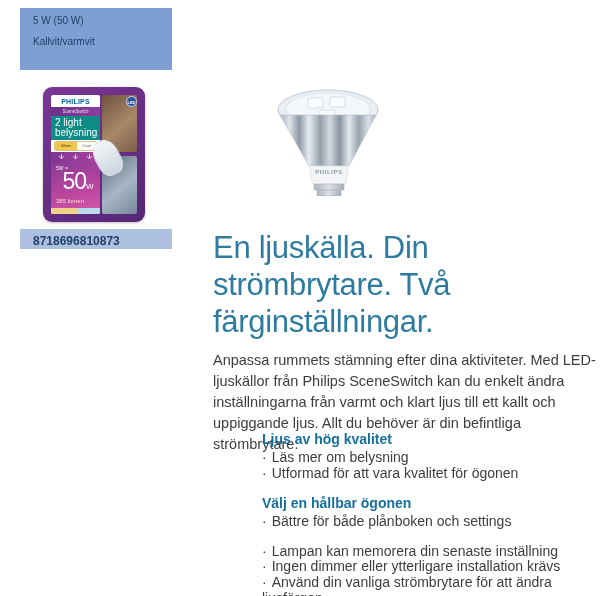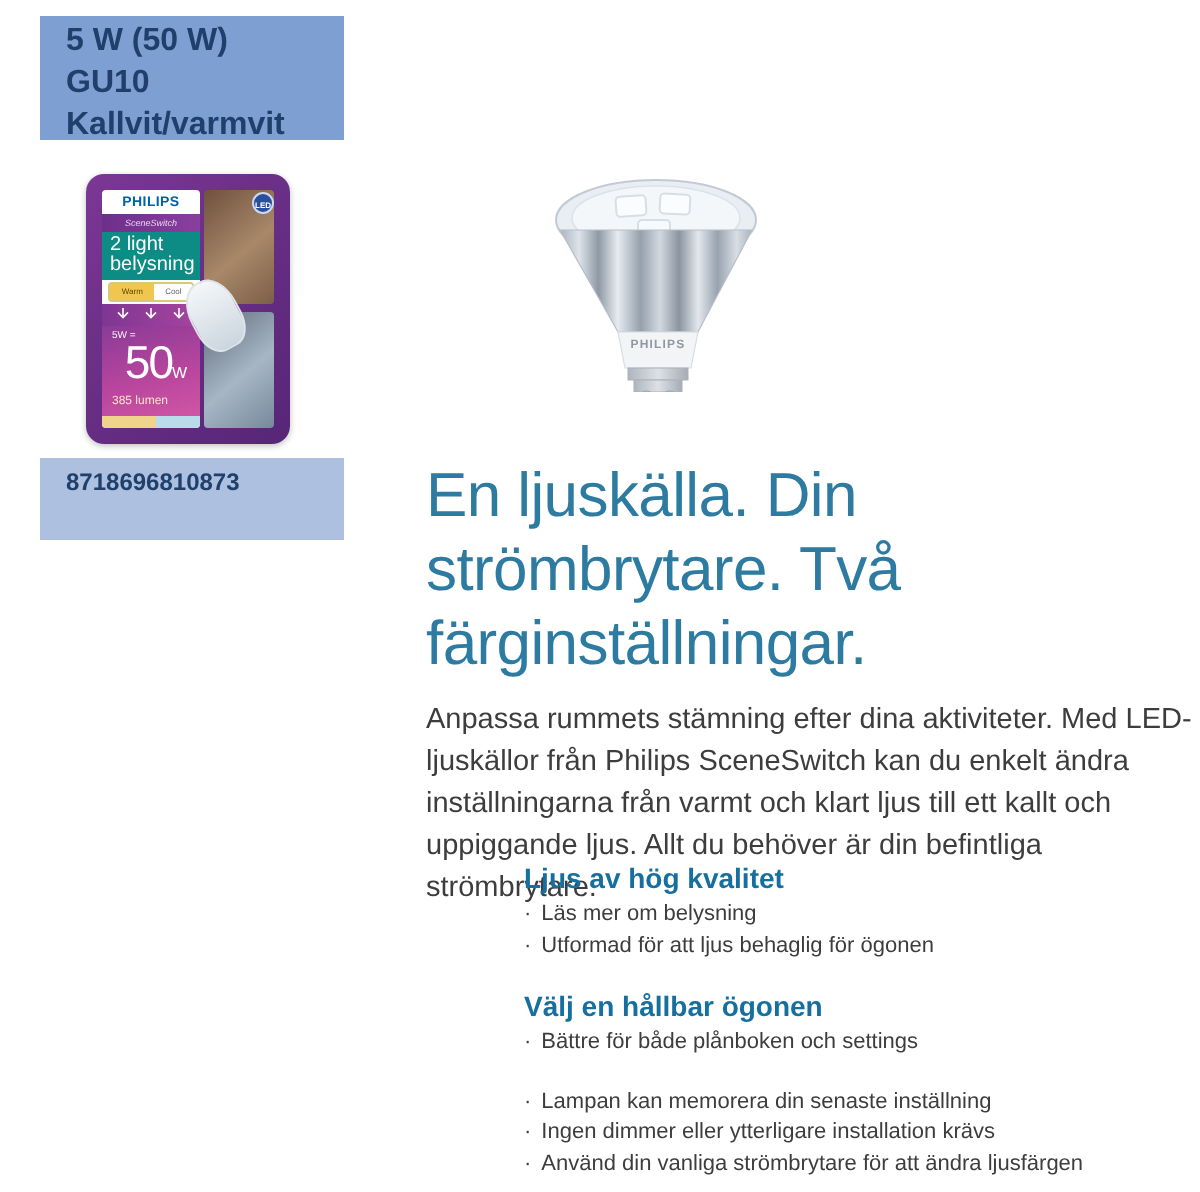--- a/index.html
+++ b/index.html
@@ -8,26 +8,26 @@
     background:#ffffff;
     font-family:"Liberation Sans", sans-serif;
     -webkit-font-smoothing:antialiased;
   }
   
   .sidebar{position:absolute;left:20px;top:8px;width:152px;}
   .sb-header{
     background:#7d9fd2;height:62px;padding:7px 0 0 13px;box-sizing:border-box;
   }
   .sb-header .spec{
-    font-size:16px;font-weight:700;color:#20406b;margin-bottom:10px;line-height:11px;
+    font-size:10px;font-weight:400;color:#20406b;margin-bottom:10px;line-height:11px;
     white-space:nowrap;
   }
   .sb-body{background:#ffffff;height:159px;position:relative;}
   .sb-footer{
-    background:#aec0df;height:41px;line-height:25px;padding-left:13px;
+    background:#aec0df;height:20px;line-height:25px;padding-left:13px;
     font-size:12px;font-weight:600;color:#20406b;
   }
   
   .pack{
     position:absolute;left:23px;top:17px;width:102px;height:135px;
     background:linear-gradient(135deg,#7b3794 0%,#642c82 60%,#572677 100%);
     border-radius:9px;box-shadow:0 1px 3px rgba(0,0,0,.25);
   }
   .pack-card{
     position:absolute;left:8px;top:8px;width:49px;height:119px;background:#ffffff;
@@ -70,30 +70,29 @@
     position:absolute;left:213px;top:229px;width:400px;
     font-size:31px;line-height:37px;font-weight:300;color:#2e7ba1;letter-spacing:-.3px;
   }
   .intro{
     position:absolute;left:213px;top:350px;width:394px;
     font-size:14.5px;line-height:21px;color:#3d3d3d;
   }
   .sections{position:absolute;left:262px;top:431px;width:330px;}
   .section{margin-bottom:14px;}
   .section-title{font-size:14px;font-weight:bold;color:#15709f;margin-bottom:3px;line-height:16px;}
-  .section-item{font-size:11px;line-height:15.6px;color:#3d3d3d;}
+  .section-item{font-size:14px;line-height:15.6px;color:#3d3d3d;}
   .section-item::before{content:"·";margin-right:5px;color:#3d3d3d;}
 </style>
 </head>
 <body>
 
 <div class="sidebar">
   <div class="sb-header">
     <div class="spec">5 W (50 W)</div>
-    <div class="spec">GU10</div>
     <div class="spec">Kallvit/varmvit</div>
   </div>
 
   <div class="sb-body">
     <div class="pack">
       <div class="pack-card">
         <div class="pc-brand">PHILIPS</div>
         <div class="pc-range">SceneSwitch</div>
         <div class="pc-feature">
           <div>2 light</div>
@@ -180,21 +179,21 @@
   <div>strömbrytare. Två</div>
   <div>färginställningar.</div>
 </div>
 
 <div class="intro">Anpassa rummets stämning efter dina aktiviteter. Med LED-ljuskällor från Philips SceneSwitch kan du enkelt ändra inställningarna från varmt och klart ljus till ett kallt och uppiggande ljus. Allt du behöver är din befintliga strömbrytare.</div>
 
 <div class="sections">
   <div class="section">
     <div class="section-title">Ljus av hög kvalitet</div>
     <div class="section-item">Läs mer om belysning</div>
-    <div class="section-item">Utformad för att ljus behaglig för ögonen</div>
+    <div class="section-item">Utformad för att vara kvalitet för ögonen</div>
   </div>
   <div class="section">
     <div class="section-title">Välj en hållbar ögonen</div>
     <div class="section-item">Bättre för både plånboken och settings</div>
   </div>
   <div class="section">
     <div class="section-item">Lampan kan memorera din senaste inställning</div>
     <div class="section-item">Ingen dimmer eller ytterligare installation krävs</div>
     <div class="section-item">Använd din vanliga strömbrytare för att ändra ljusfärgen</div>
   </div>

